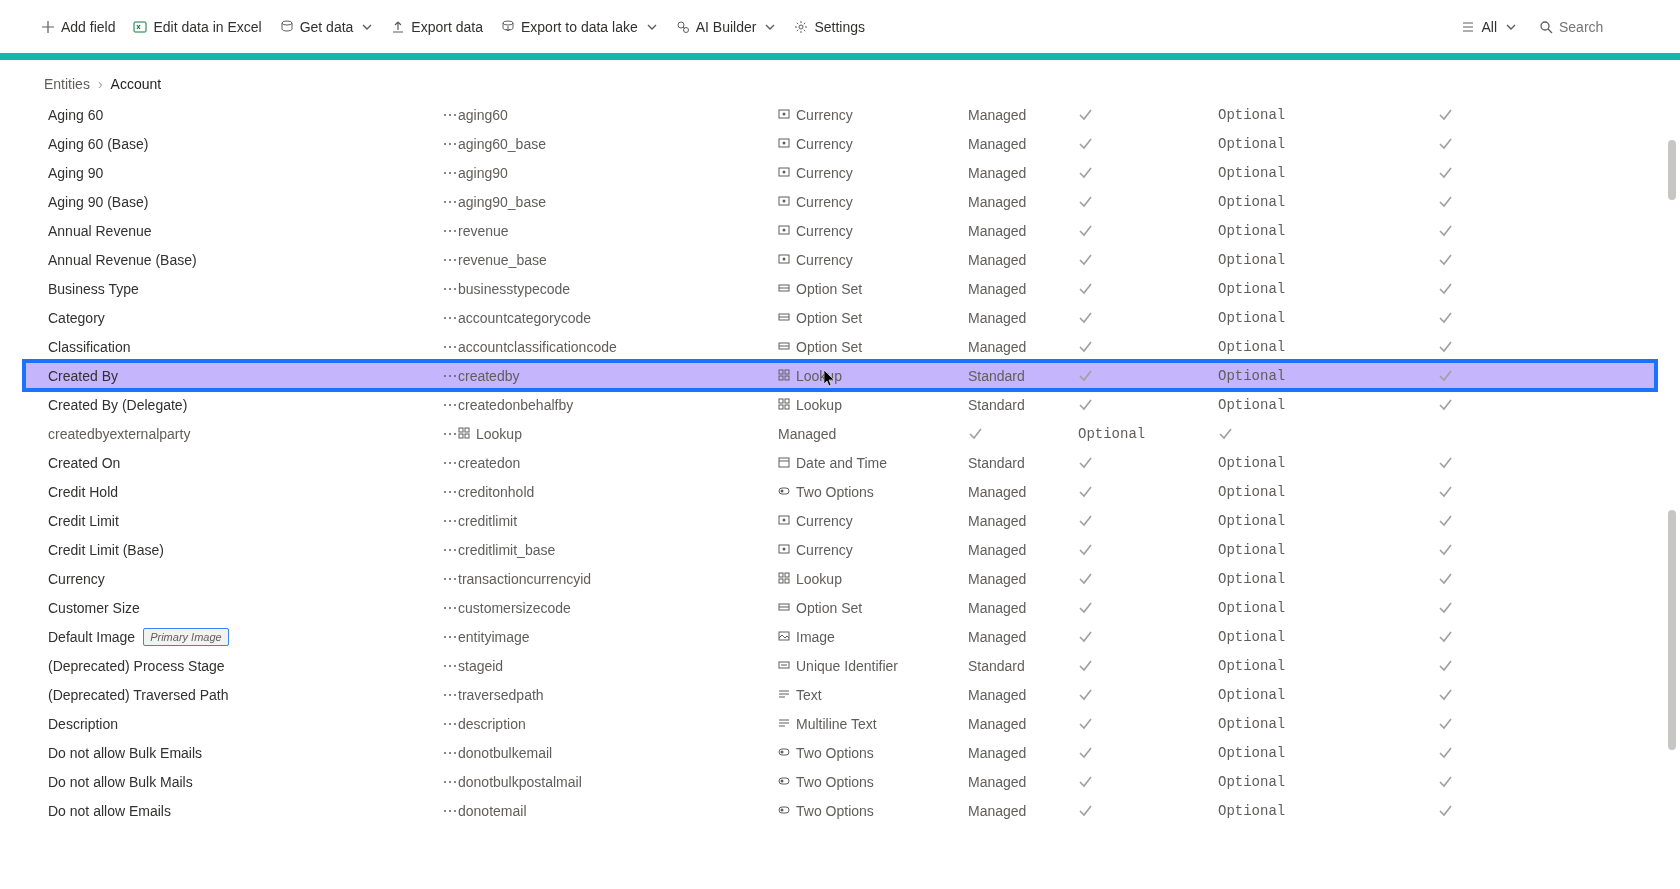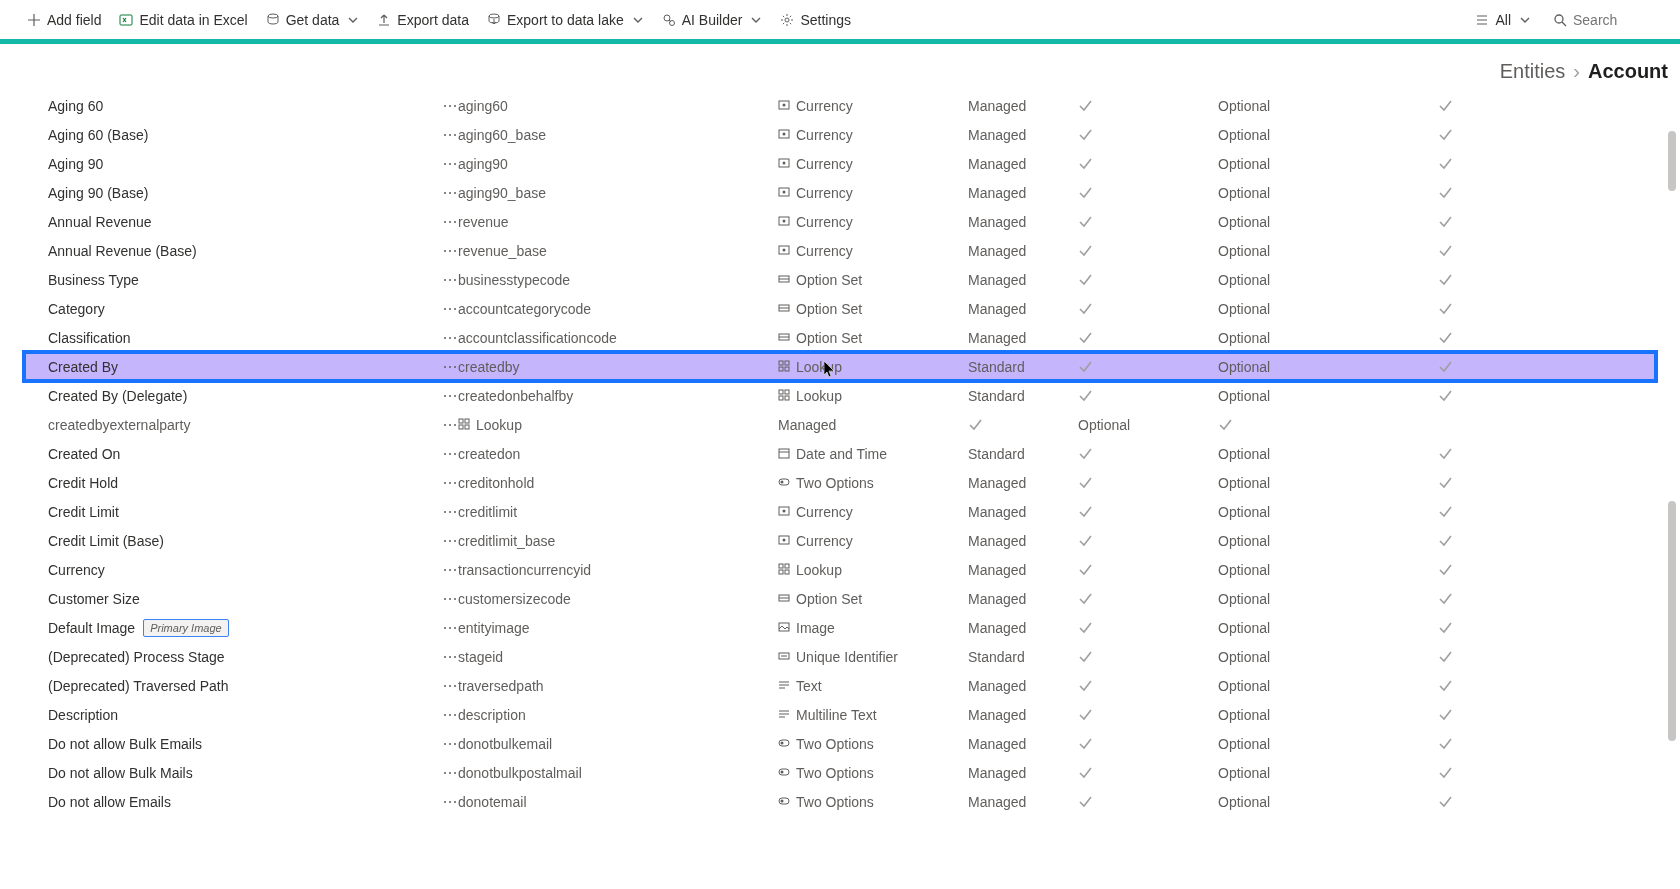--- a/index.html
+++ b/index.html
@@ -8,23 +8,23 @@
   font-size: 14px;
   color: #323130;
   background: #fff;
   width: 1680px;
   height: 889px;
   overflow: hidden;
 }
 .toolbar {
   display: flex;
   align-items: center;
-  height: 44px;
-  padding: 0 18px;
-  border-bottom: 5px solid #14b8a6;
+  height: 60px;
+  padding: 0 32px;
+  border-bottom: 7px solid #14b8a6;
   background: #fff;
 }
 .toolbar .tb-item {
   display: flex;
   align-items: center;
   gap: 6px;
   padding: 6px 9px;
   font-size: 14px;
   color: #323130;
   cursor: pointer;
@@ -45,27 +45,26 @@
   display: inline-flex;
 }
 .chev svg { width: 12px; height: 12px; stroke:#605e5c; stroke-width:1.4; fill:none; }
 .toolbar .spacer { flex: 1; }
 .toolbar .right-group { display:flex; align-items:center; gap:4px; }
 
 .breadcrumb {
   display: flex;
   align-items: center;
   gap: 8px;
-  padding: 16px 12px 8px 44px;
-  font-size: 20px;
-  justify-content: flex-end;
+  padding: 16px 23px 8px 44px;
+  font-size: 14px;
 }
 .breadcrumb .bc-link { color: #605e5c; cursor: pointer; }
 .breadcrumb .bc-sep { color: #a19f9d; }
-.breadcrumb .bc-current { font-weight: 700; color: #201f1e; }
+.breadcrumb .bc-current { font-weight: 400; color: #201f1e; }
 
 .grid {
   padding: 0 24px 0 24px;
   overflow-y: auto;
   height: calc(889px - 44px - 46px);
   position: relative;
 }
 .row {
   display: grid;
   grid-template-columns: 410px 320px 190px 110px 140px 220px 60px;
@@ -77,21 +76,21 @@
 .row .display-cell {
   color: #323130;
   display:flex;
   align-items:center;
   gap:8px;
 }
 .row .name-cell { color: #605e5c; }
 .row .type-cell { color: #605e5c; display:flex; align-items:center; gap:6px; }
 .row .mode-cell { color: #605e5c; }
 .row .check-cell { color:#a19f9d; display:flex; }
-.row .req-cell { color: #605e5c; }
+.row .req-cell { color: #605e5c; font-family: Liberation Mono, monospace; }
 .row .ell { 
   position:absolute; 
   left: 418px; 
   color:#a19f9d; 
   display:flex; 
   cursor:pointer;
 }
 .row .ell svg { width:16px; height:16px; }
 .type-icon svg { width:12px; height:12px; }
 .check-cell svg { width:14px; height:14px; stroke:#a19f9d; stroke-width:1.6; fill:none; }

